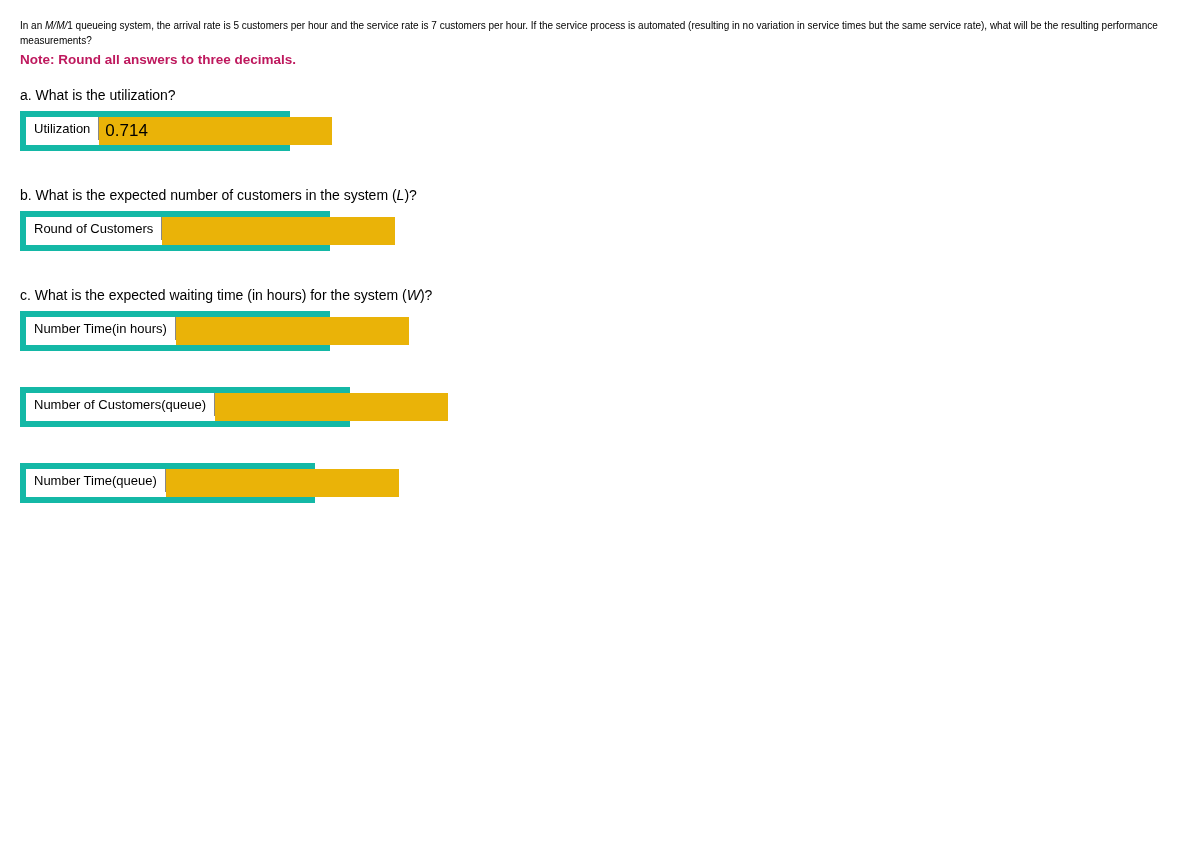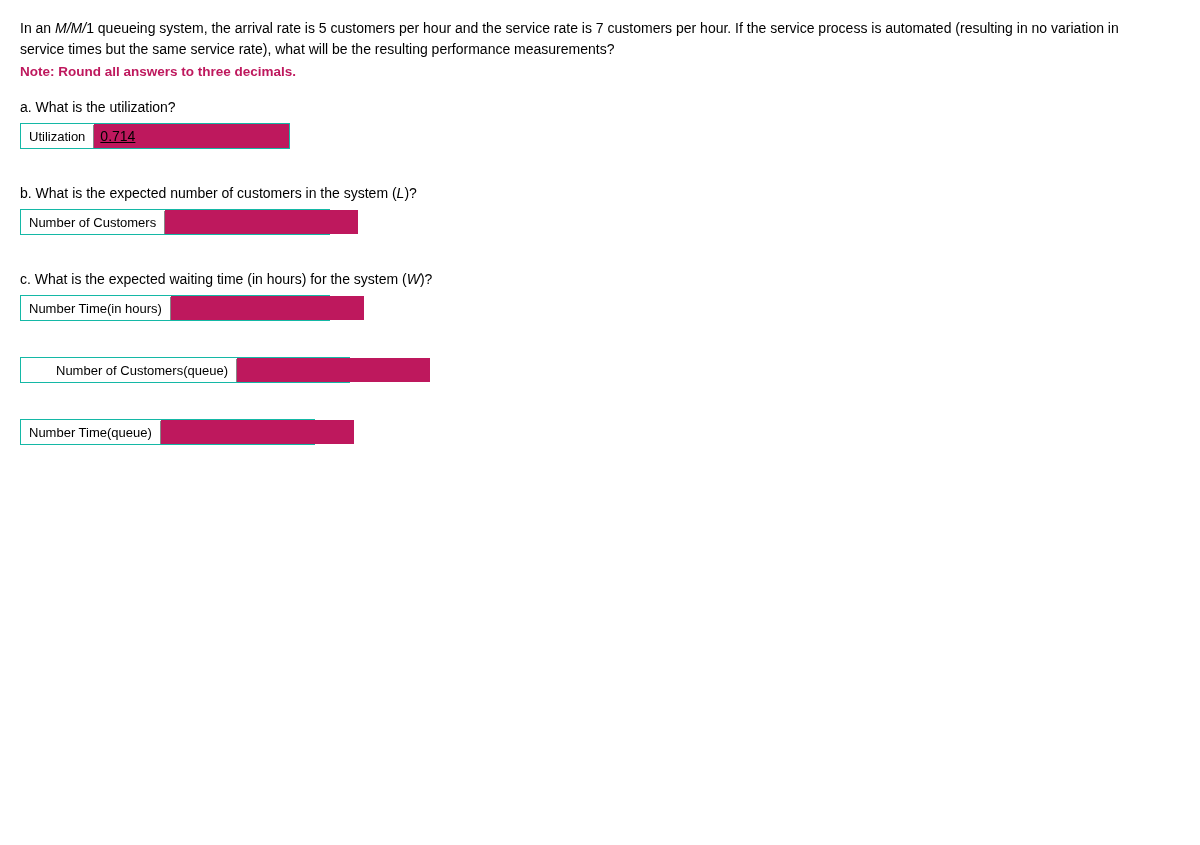--- a/index.html
+++ b/index.html
@@ -10,64 +10,63 @@
     body {
       font-family: Arial, sans-serif;
       font-size: 14px;
       background: #ffffff;
       color: #000000;
       padding: 18px 20px;
       width: 1200px;
       min-height: 845px;
     }
     .intro-text {
-      font-size: 14px;
+      font-size: 10px;
       line-height: 1.5;
       max-width: 1140px;
       margin-bottom: 4px;
     }
     .note {
       color: #be185d;
       font-weight: bold;
       font-size: 13.5px;
       margin-bottom: 20px;
     }
     .question-block {
       margin-bottom: 36px;
     }
     .question-label {
       font-size: 14px;
       margin-bottom: 8px;
     }
     .input-row {
       display: flex;
-      align-items: flex-end;
-      border: 1px solid #14b8a6;
+      align-items: flex-start;
+      border: 6px solid #14b8a6;
       width: 270px;
     }
     .input-row.wide {
       width: 310px;
     }
     .input-label {
       font-size: 13px;
       padding: 4px 8px;
       border-right: 1px solid #888;
       background: #ffffff;
       white-space: nowrap;
       display: flex;
       align-items: center;
     }
     .input-field {
       border: none;
       outline: none;
-      font-size: 14px;
+      font-size: 17px;
       padding: 4px 6px;
       flex: 1;
-      background: #be185d;
-      text-decoration: underline;
+      background: #eab308;
     }
     .italic {
       font-style: italic;
     }
   </style>
 </head>
 <body>
 
 <div class="intro-text">
   In an <em>M/M/</em>1 queueing system, the arrival rate is 5 customers per hour and the service rate is 7 customers per hour. If the service process is automated (resulting in no variation in service times but the same service rate), what will be the resulting performance measurements?
@@ -80,37 +79,37 @@
     <span class="input-label">Utilization</span>
     <input class="input-field" type="text" value="0.714" style="">
   </div>
 </div>
 
 <div class="question-block">
   <div class="question-label">
     b. What is the expected number of customers in the system (<span class="italic">L</span>)?
   </div>
   <div class="input-row wide">
-    <span class="input-label">Number of Customers</span>
+    <span class="input-label">Round of Customers</span>
     <input class="input-field" type="text" value="" style="">
   </div>
 </div>
 
 <div class="question-block">
   <div class="question-label">
     c. What is the expected waiting time (in hours) for the system (<span class="italic">W</span>)?
   </div>
   <div class="input-row wide">
     <span class="input-label">Number Time(in hours)</span>
     <input class="input-field" type="text" value="" style="">
   </div>
 </div>
 
 <div class="question-block">
-  <div class="input-row wide" style="width:330px;padding-left:27px;">
+  <div class="input-row wide" style="width:330px;">
     <span class="input-label">Number of Customers(queue)</span>
     <input class="input-field" type="text" value="" style="">
   </div>
 </div>
 
 <div class="question-block">
   <div class="input-row wide" style="width:295px;">
     <span class="input-label">Number Time(queue)</span>
     <input class="input-field" type="text" value="" style="">
   </div>

